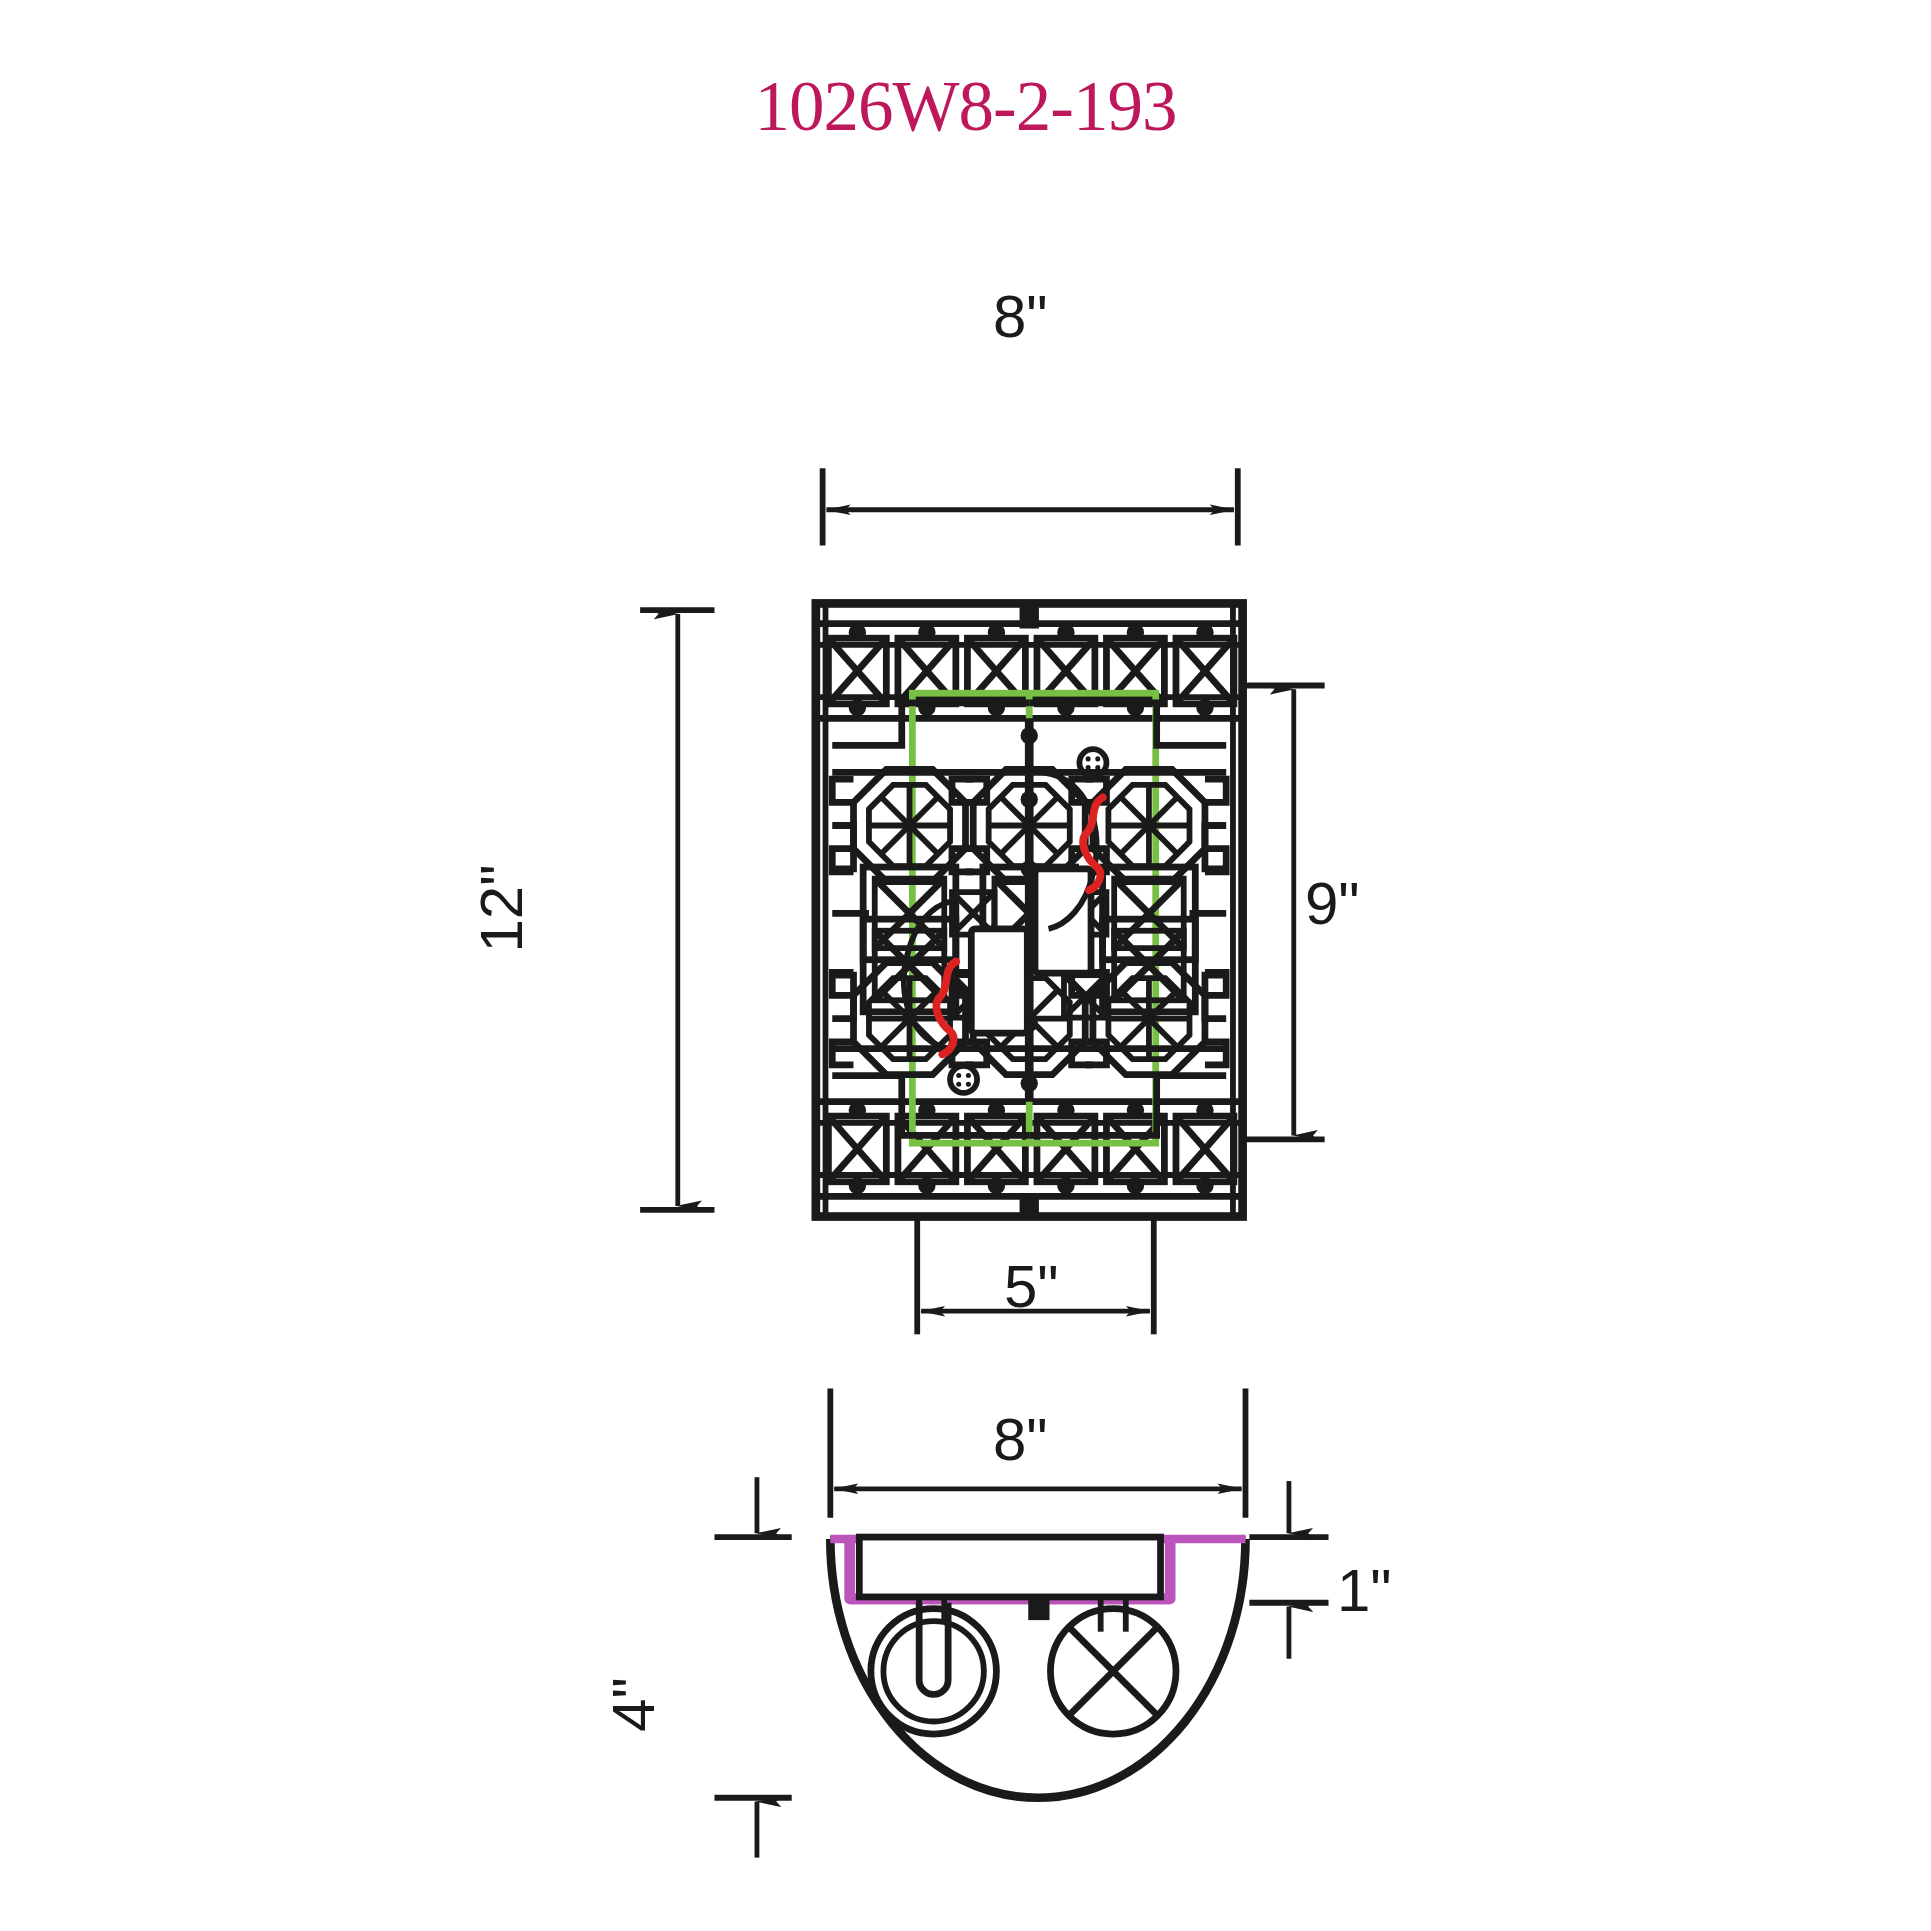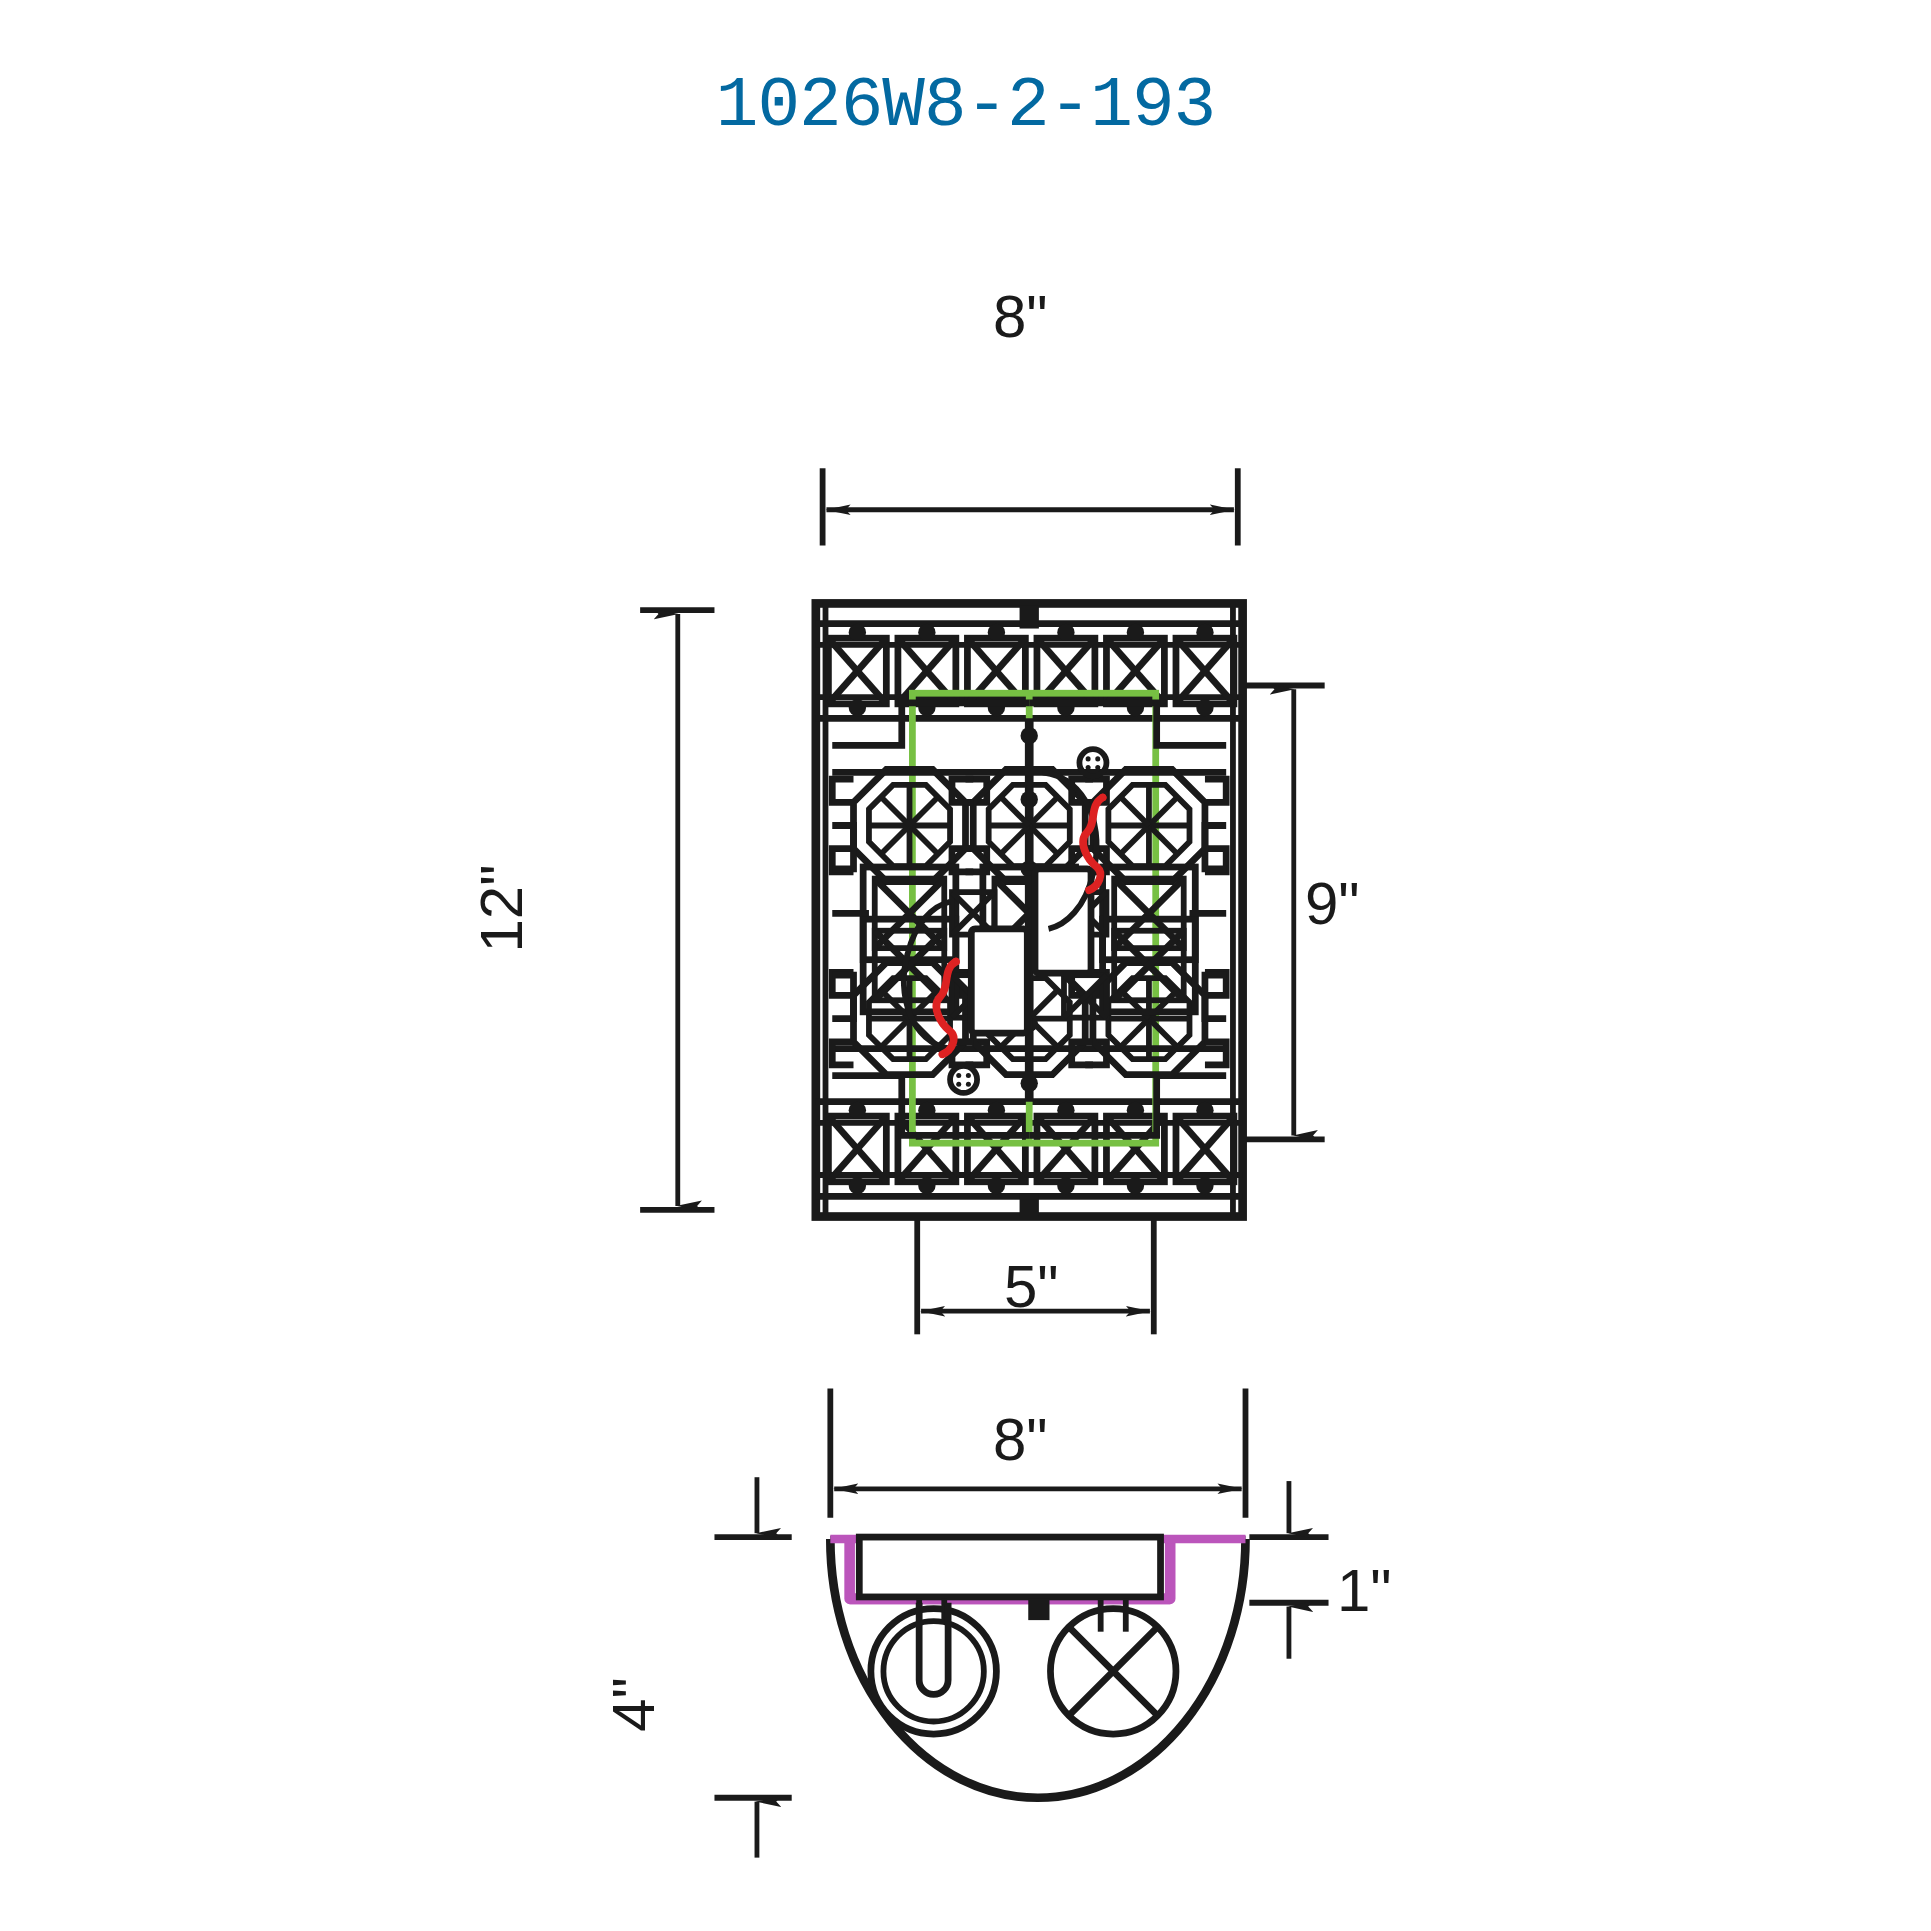--- a/index.html
+++ b/index.html
@@ -22,22 +22,22 @@
   }
   #title {
     position: absolute;
     top: 66px;
     left: 0;
     width: 1931px;
     text-align: center;
     font-size: 71px;
     font-weight: 400;
     letter-spacing: -1px;
-    color: #0369a1;
-    font-family: Liberation Mono, monospace;
+    color: #be185d;
+    font-family: Liberation Serif, serif;
   }
   .dimlabel {
     position: absolute;
     font-family: "Liberation Sans", sans-serif;
     font-size: 60px;
     font-weight: 400;
     color: #1a1a1a;
     white-space: nowrap;
   }
   .rot {

